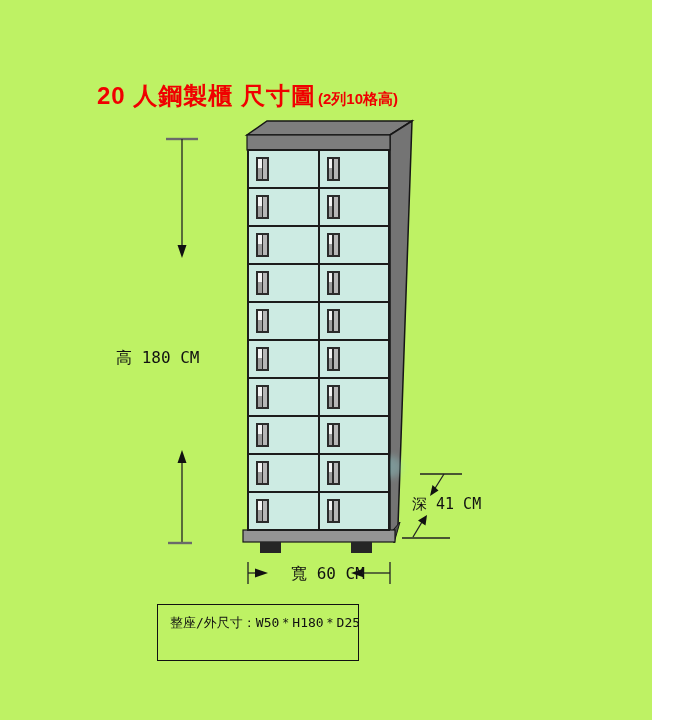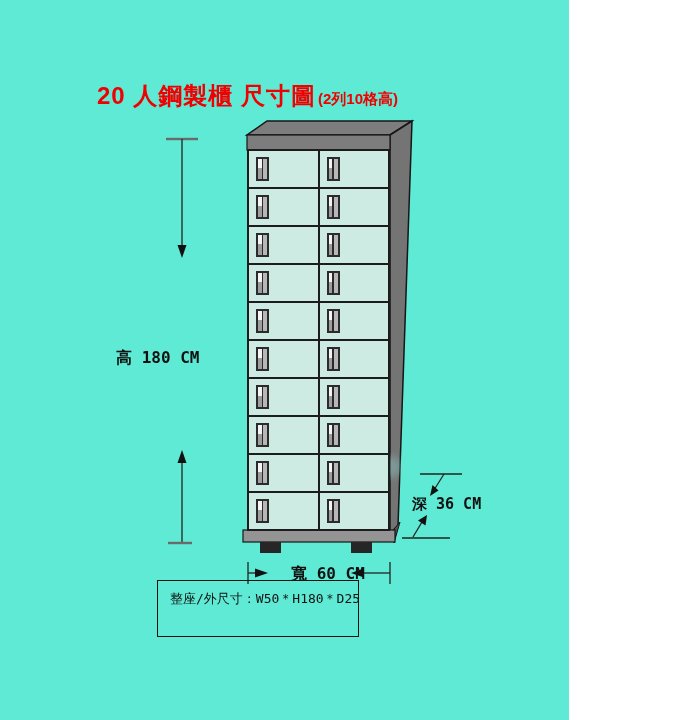--- a/index.html
+++ b/index.html
@@ -1,17 +1,17 @@
 <!DOCTYPE html>
 <html><head>
 <meta charset="utf-8">
 <style>
   html,body{margin:0;padding:0;background:#ffffff;}
   .canvas{
-    position:relative;width:569px;height:720px;background:#5eead4;overflow:hidden;
+    position:relative;width:652px;height:720px;background:#bef264;overflow:hidden;
     font-family:"DejaVu Sans",sans-serif;color:#1a1a1a;
   }
   
   .title-row{
     position:absolute;left:97px;top:80px;white-space:nowrap;
     font-family:"Liberation Sans","DejaVu Sans",sans-serif;font-weight:700;
   }
   .title-main{font-size:24px;letter-spacing:1px;}
   .title-sub{font-size:15px;font-weight:700;margin-left:2px;}
   
@@ -23,28 +23,28 @@
   .door{display:flex;align-items:center;padding-left:7px;box-sizing:border-box;}
   .handle{
     position:relative;width:13px;height:24px;border:2px solid #2b2b2b;box-sizing:border-box;
     background:linear-gradient(90deg,#9e9e9e 0 40%,#b7b7b7 40% 100%);
   }
   .handle::before{content:"";position:absolute;left:0;top:0;width:4px;height:9px;background:#f4f4f4;}
   .handle::after{content:"";position:absolute;left:3.5px;top:0;bottom:0;width:1.5px;background:#2b2b2b;}
   
   .dim-label{
     position:absolute;font-family:"DejaVu Sans Mono","DejaVu Sans",monospace;
-    font-size:16px;font-weight:700;white-space:nowrap;color:#111;
+    font-size:16px;font-weight:400;white-space:nowrap;color:#111;
   }
   .lbl-height{left:116px;top:348px;}
   .lbl-width{left:291px;top:564px;}
   .lbl-depth{left:412px;top:495px;font-size:15px;}
   
   .spec-table{
-    position:absolute;left:157px;top:580px;width:202px;height:57px;
+    position:absolute;left:157px;top:604px;width:202px;height:57px;
     border:1.5px solid #111;box-sizing:border-box;
     display:flex;flex-direction:column;gap:7px;padding:9px 0 0 12px;
     font-family:"DejaVu Sans Mono","DejaVu Sans",monospace;font-size:13px;color:#111;
     white-space:nowrap;
   }
   svg{position:absolute;left:0;top:0;}
 </style>
 </head>
 <body>
 
@@ -158,19 +158,19 @@
       <div class="door" style="background: rgb(205, 235, 227);">
         <div class="handle"></div>
       </div>
       <div class="door" style="background: rgb(205, 235, 227);">
         <div class="handle"></div>
       </div>
     </div>
 
   <div class="dim-label lbl-height">高 180 CM</div>
   <div class="dim-label lbl-width">寬 60 CM</div>
-  <div class="dim-label lbl-depth">深 36 CM</div>
+  <div class="dim-label lbl-depth">深 41 CM</div>
 
   <div class="spec-table">
     <div>整座/外尺寸：W50＊H180＊D25</div>
   </div>
 
 </div>
 
 </body></html>

